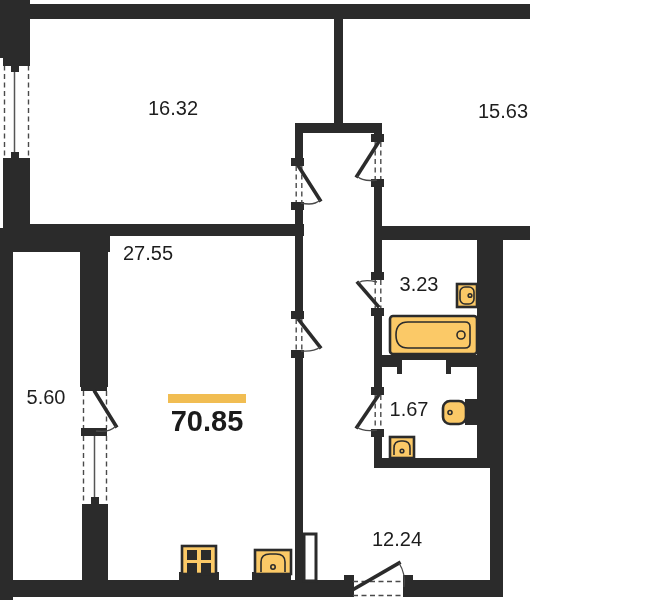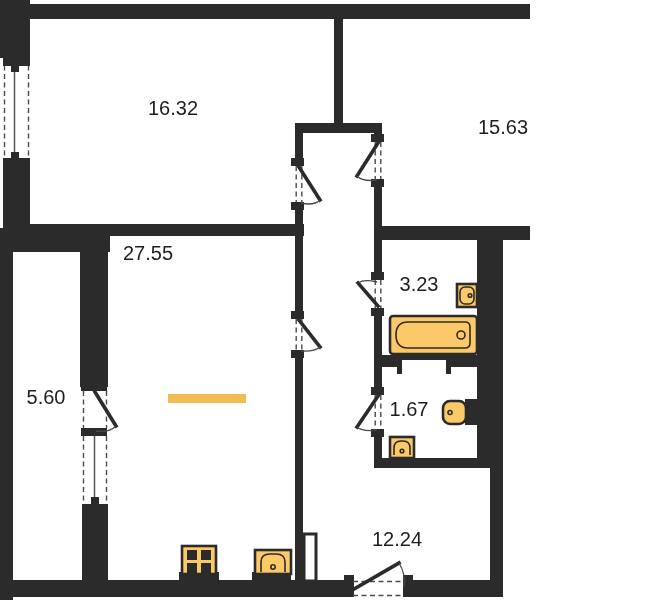--- a/index.html
+++ b/index.html
@@ -179,21 +179,22 @@
       </g>
       <g>
         <rect class="fx" x="255" y="550" width="36" height="24"></rect>
         <path class="fxl" d="M261,572 V562 Q261,554 270,554 H276 Q285,554 285,562 V572"></path>
         <circle class="fxl" cx="273" cy="567" r="2.2"></circle>
       </g>
     </g>
   </svg>
 
   <div class="lbl" style="left:173px;top:108px">16.32</div>
-  <div class="lbl" style="left:503px;top:127px">15.63</div>
+  <div class="lbl" style="left:503px;top:111px">15.63</div>
   <div class="lbl" style="left:148px;top:253px">27.55</div>
   <div class="lbl" style="left:46px;top:397px">5.60</div>
   <div class="lbl" style="left:419px;top:284px">3.23</div>
   <div class="lbl" style="left:409px;top:409px">1.67</div>
   <div class="lbl" style="left:397px;top:539px">12.24</div>
 
   <div class="total-bar"></div>
+  <div class="total-num" style="left:207px;top:421px">70.85</div>
 </div>
 
 </body></html>

